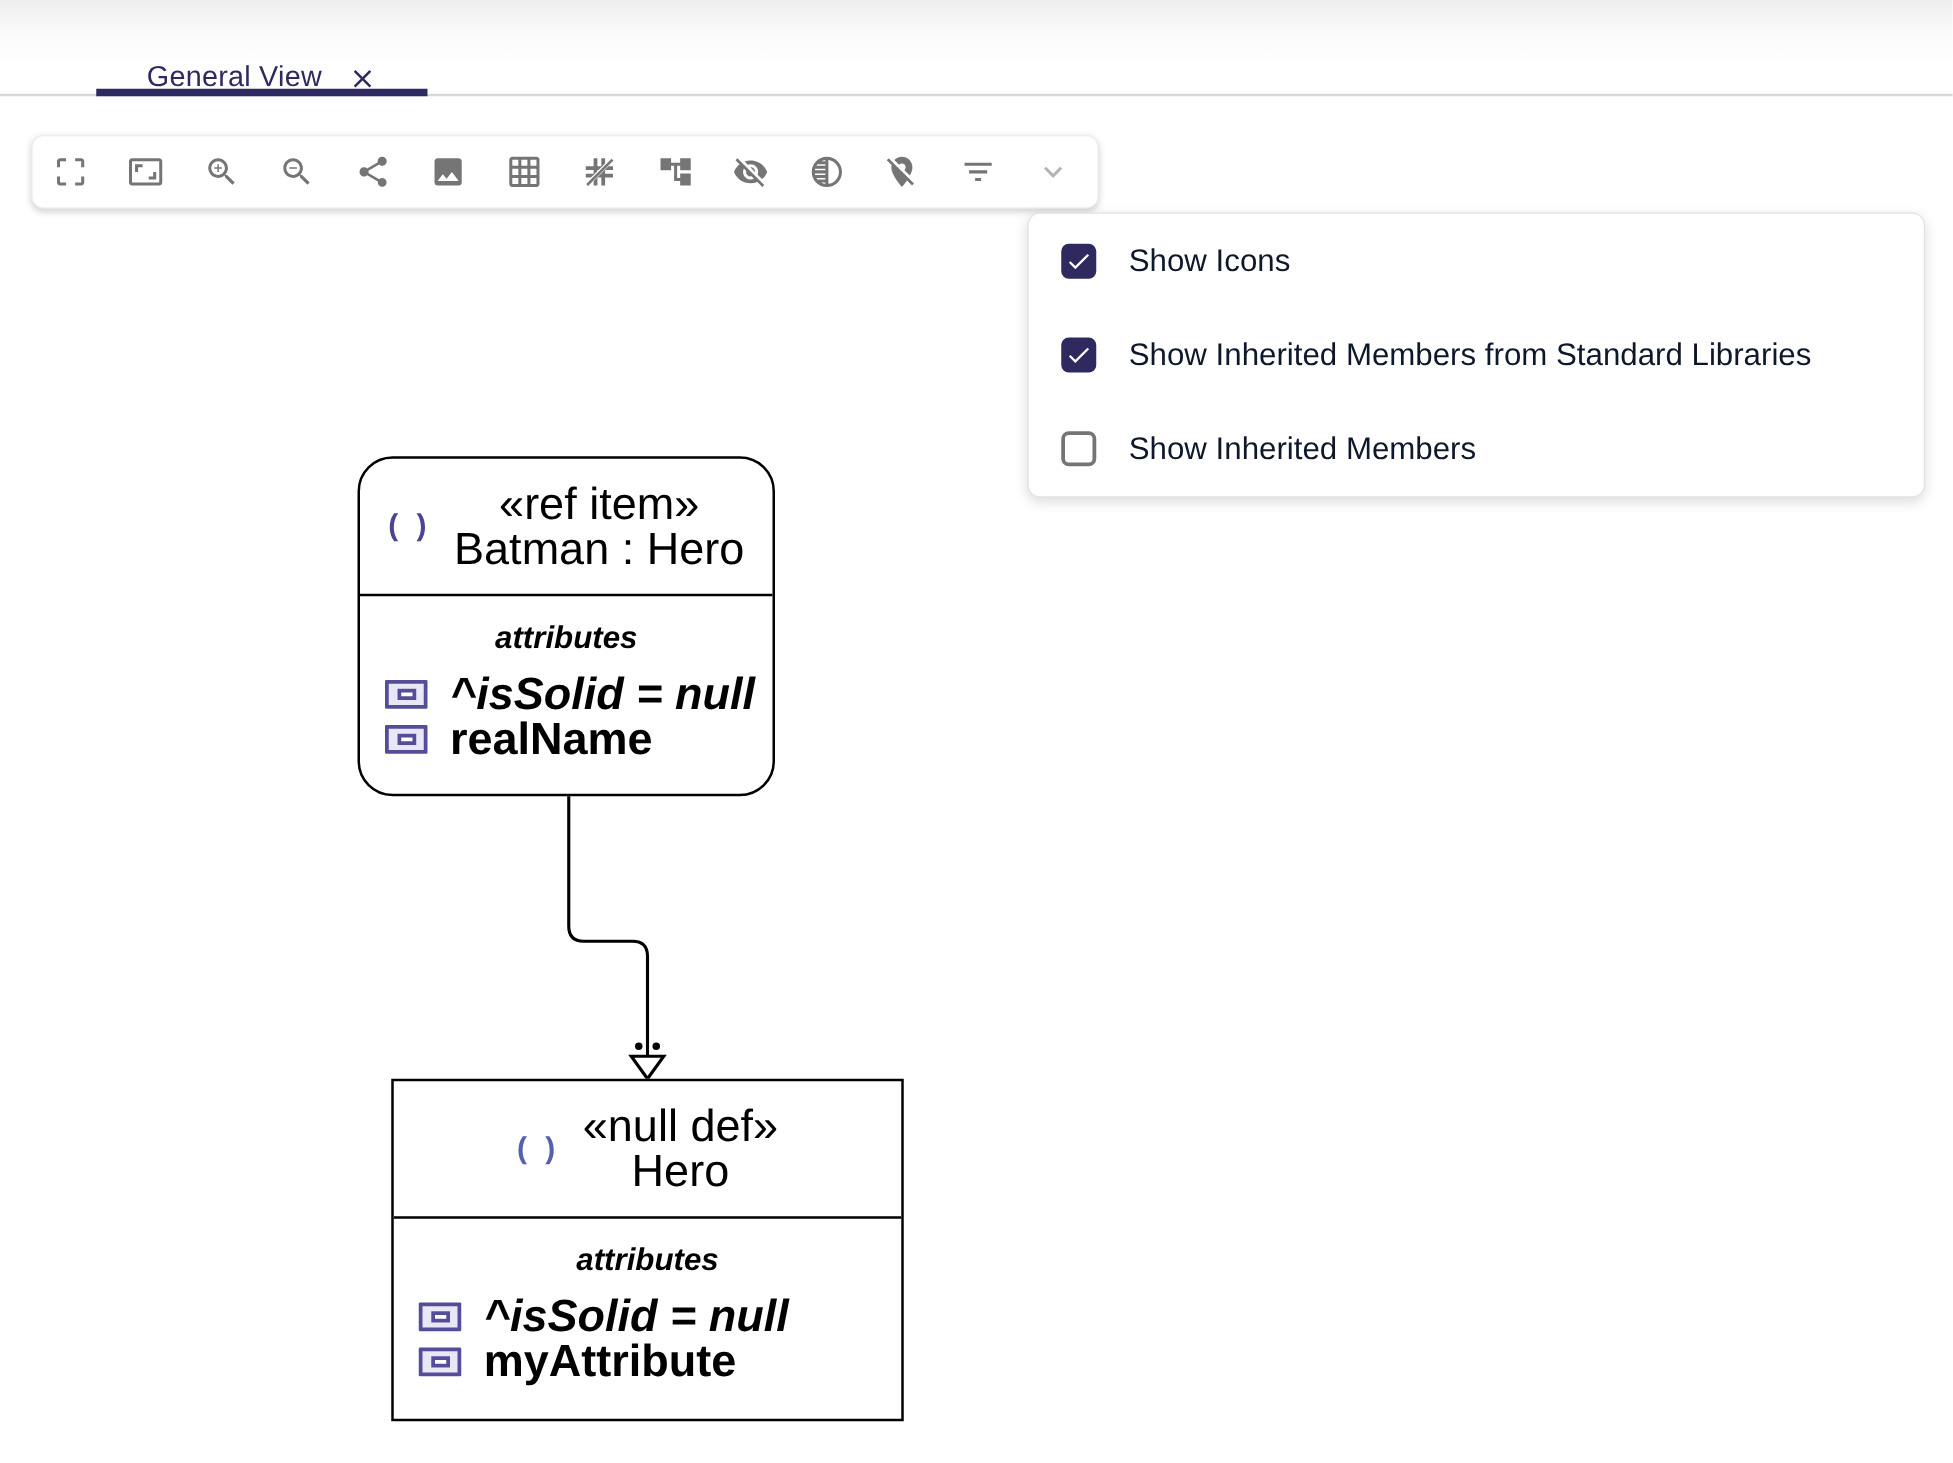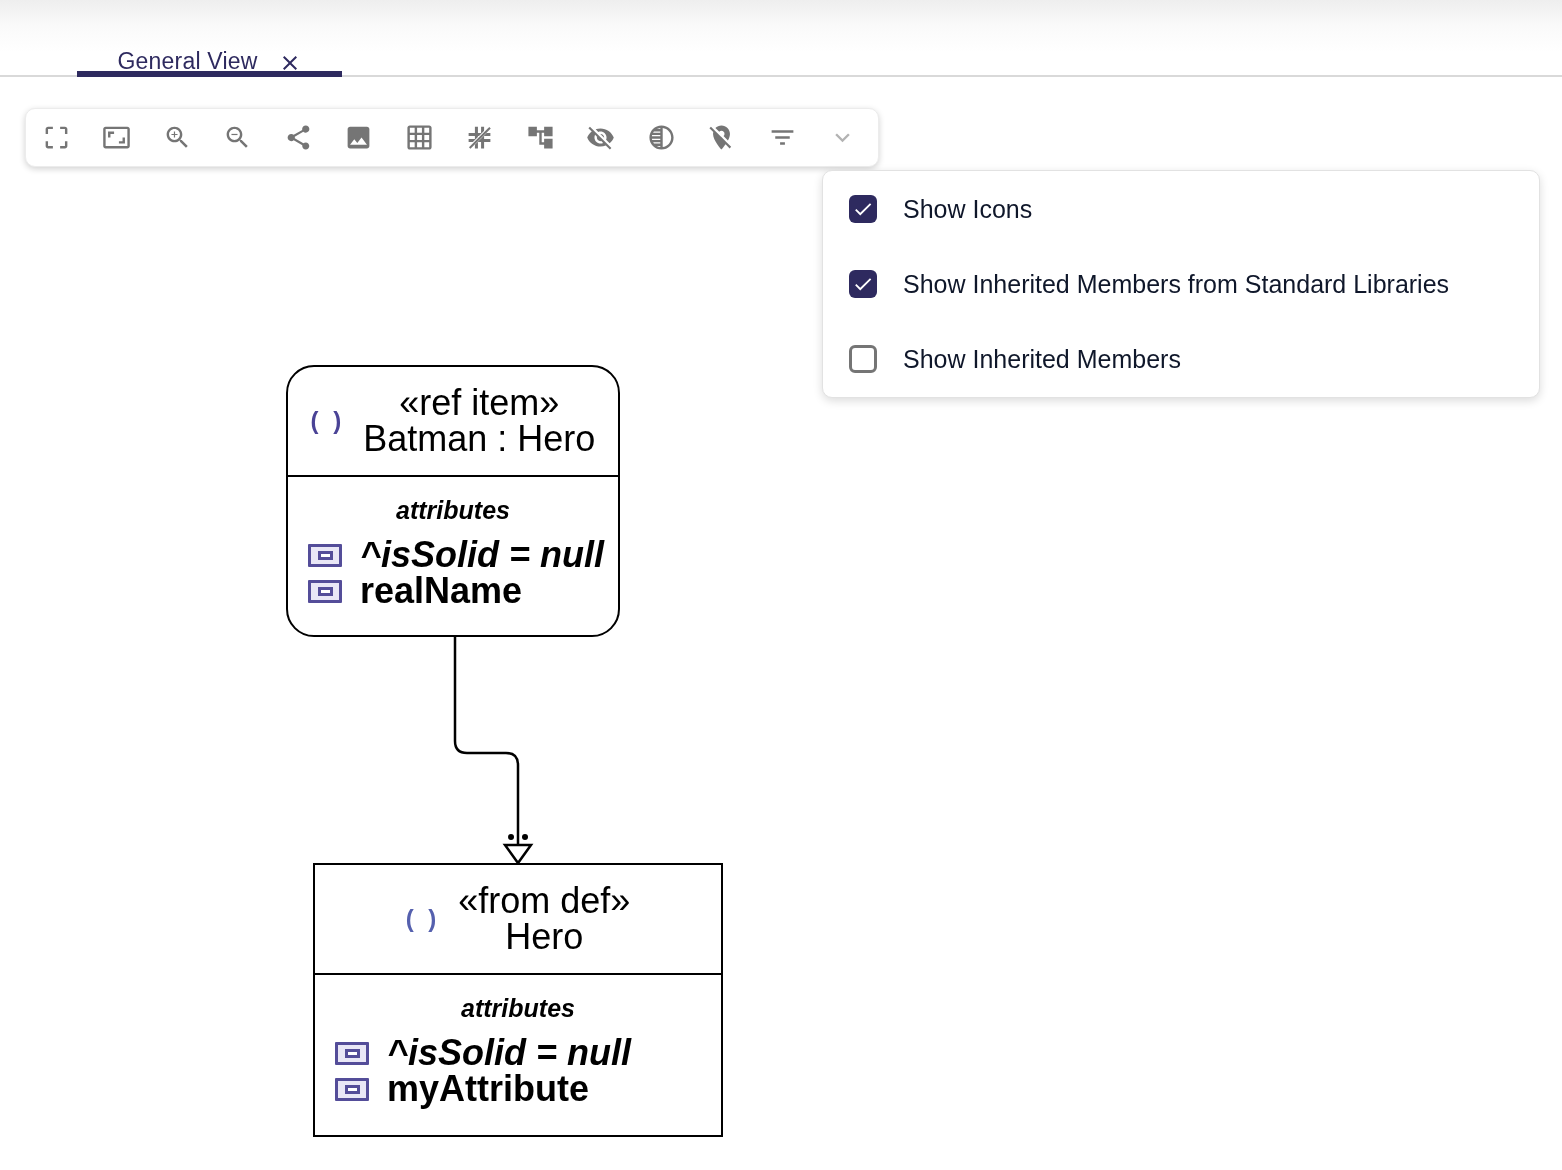--- a/index.html
+++ b/index.html
@@ -228,21 +228,21 @@
       <span class="attr-icon"></span>
       <span class="attr-text">realName</span>
     </div>
   </div>
 </div>
 
 <div class="node node-def">
   <div class="node-header">
     <span class="paren-icon">( )</span>
     <div class="node-title">
-      <div class="stereotype">«from def»</div>
+      <div class="stereotype">«null def»</div>
       <div class="node-name">Hero</div>
     </div>
   </div>
   <div class="compartment">
     <div class="compartment-label">attributes</div>
     <div class="attr-row">
       <span class="attr-icon"></span>
       <span class="attr-text inherited">^isSolid = null</span>
     </div>
     <div class="attr-row">

